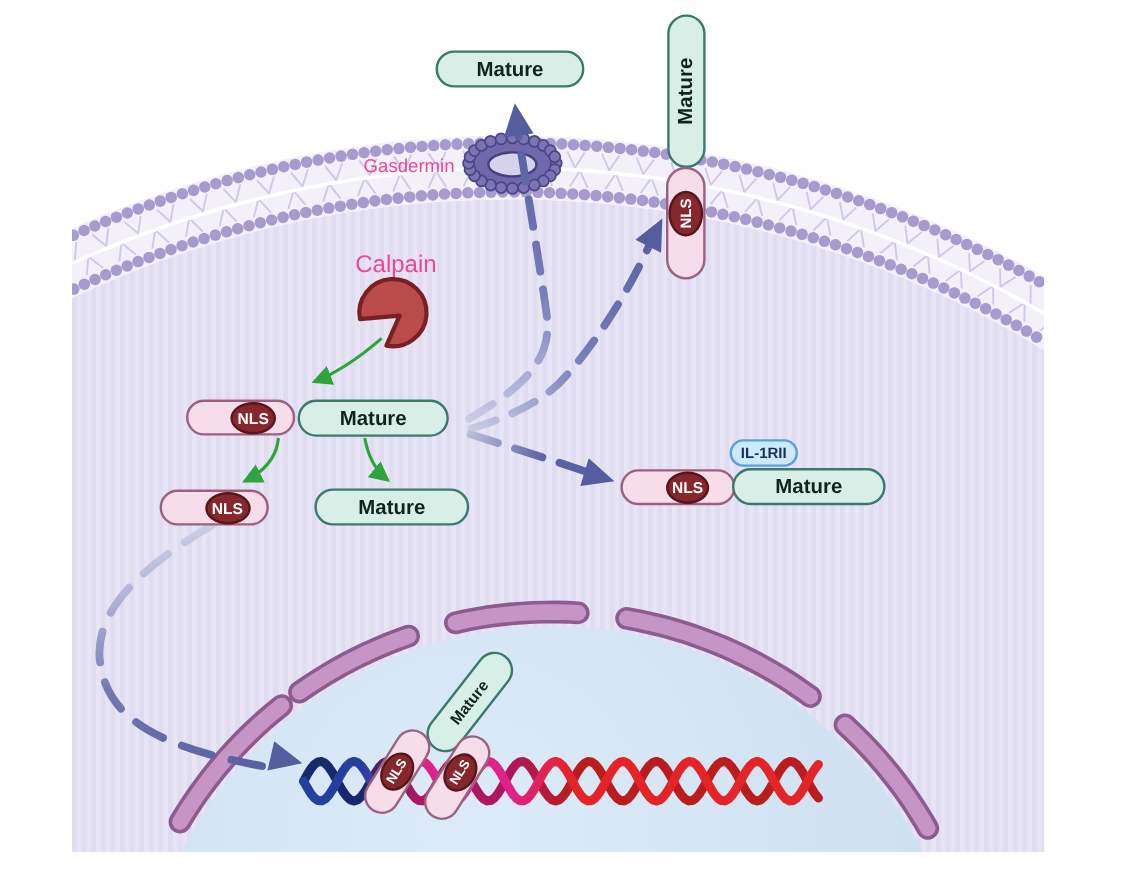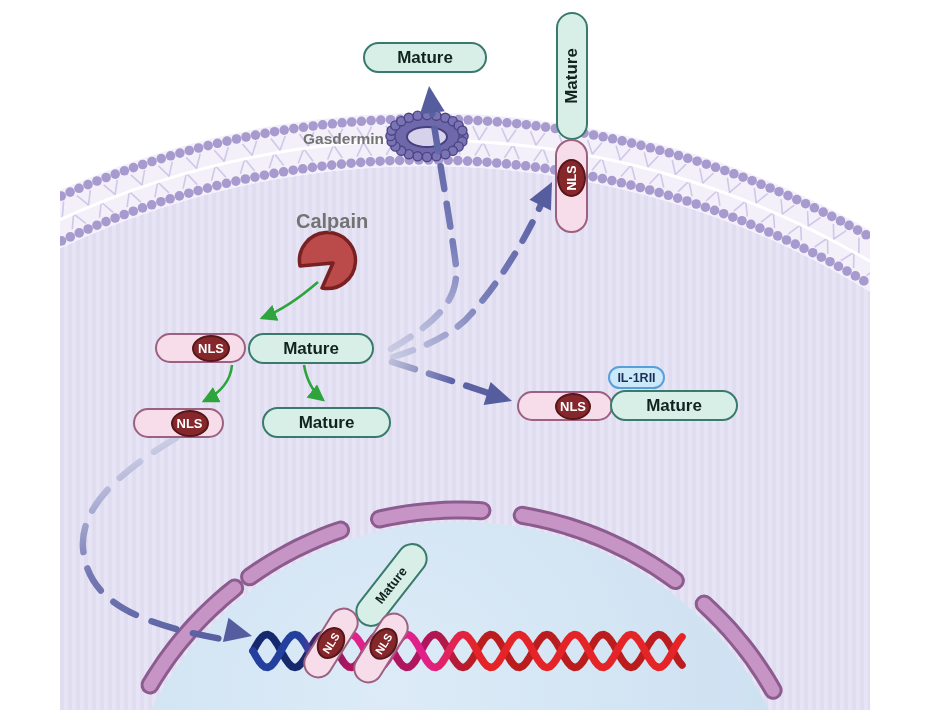--- a/index.html
+++ b/index.html
@@ -7,21 +7,21 @@
           font-family:"Liberation Sans",sans-serif;}
   #scene{position:absolute;left:0;top:0;}
   .pill{position:absolute;box-sizing:border-box;border-radius:999px;display:flex;
         align-items:center;justify-content:center;font-weight:700;color:#161616;}
   .green{background:#d8efe7;border:2px solid #3a7a6d;color:#11231f;}
   .pink{background:#f6dde9;border:2px solid #9c6080;}
   .blue{background:#cbe9f9;border:2px solid #58a0dc;color:#1c2f57;}
   .oval{box-sizing:border-box;border-radius:50%;background:#85272b;border:2px solid #57161a;
         color:#fff;display:flex;align-items:center;justify-content:center;font-weight:700;}
   .vtext{transform:rotate(-90deg);white-space:nowrap;display:block;}
-  .label{position:absolute;font-weight:700;color:#737373;white-space:nowrap;}
+  .label{position:absolute;font-weight:400;color:#ec4899;white-space:nowrap;}
   .rot{transform-origin:50% 50%;}
 </style>
 </head>
 <body>
 
 <div id="canvas">
 
   <svg id="scene" width="937" height="725" viewBox="0 0 937 725">
     <defs>
       <clipPath id="cellClip">

